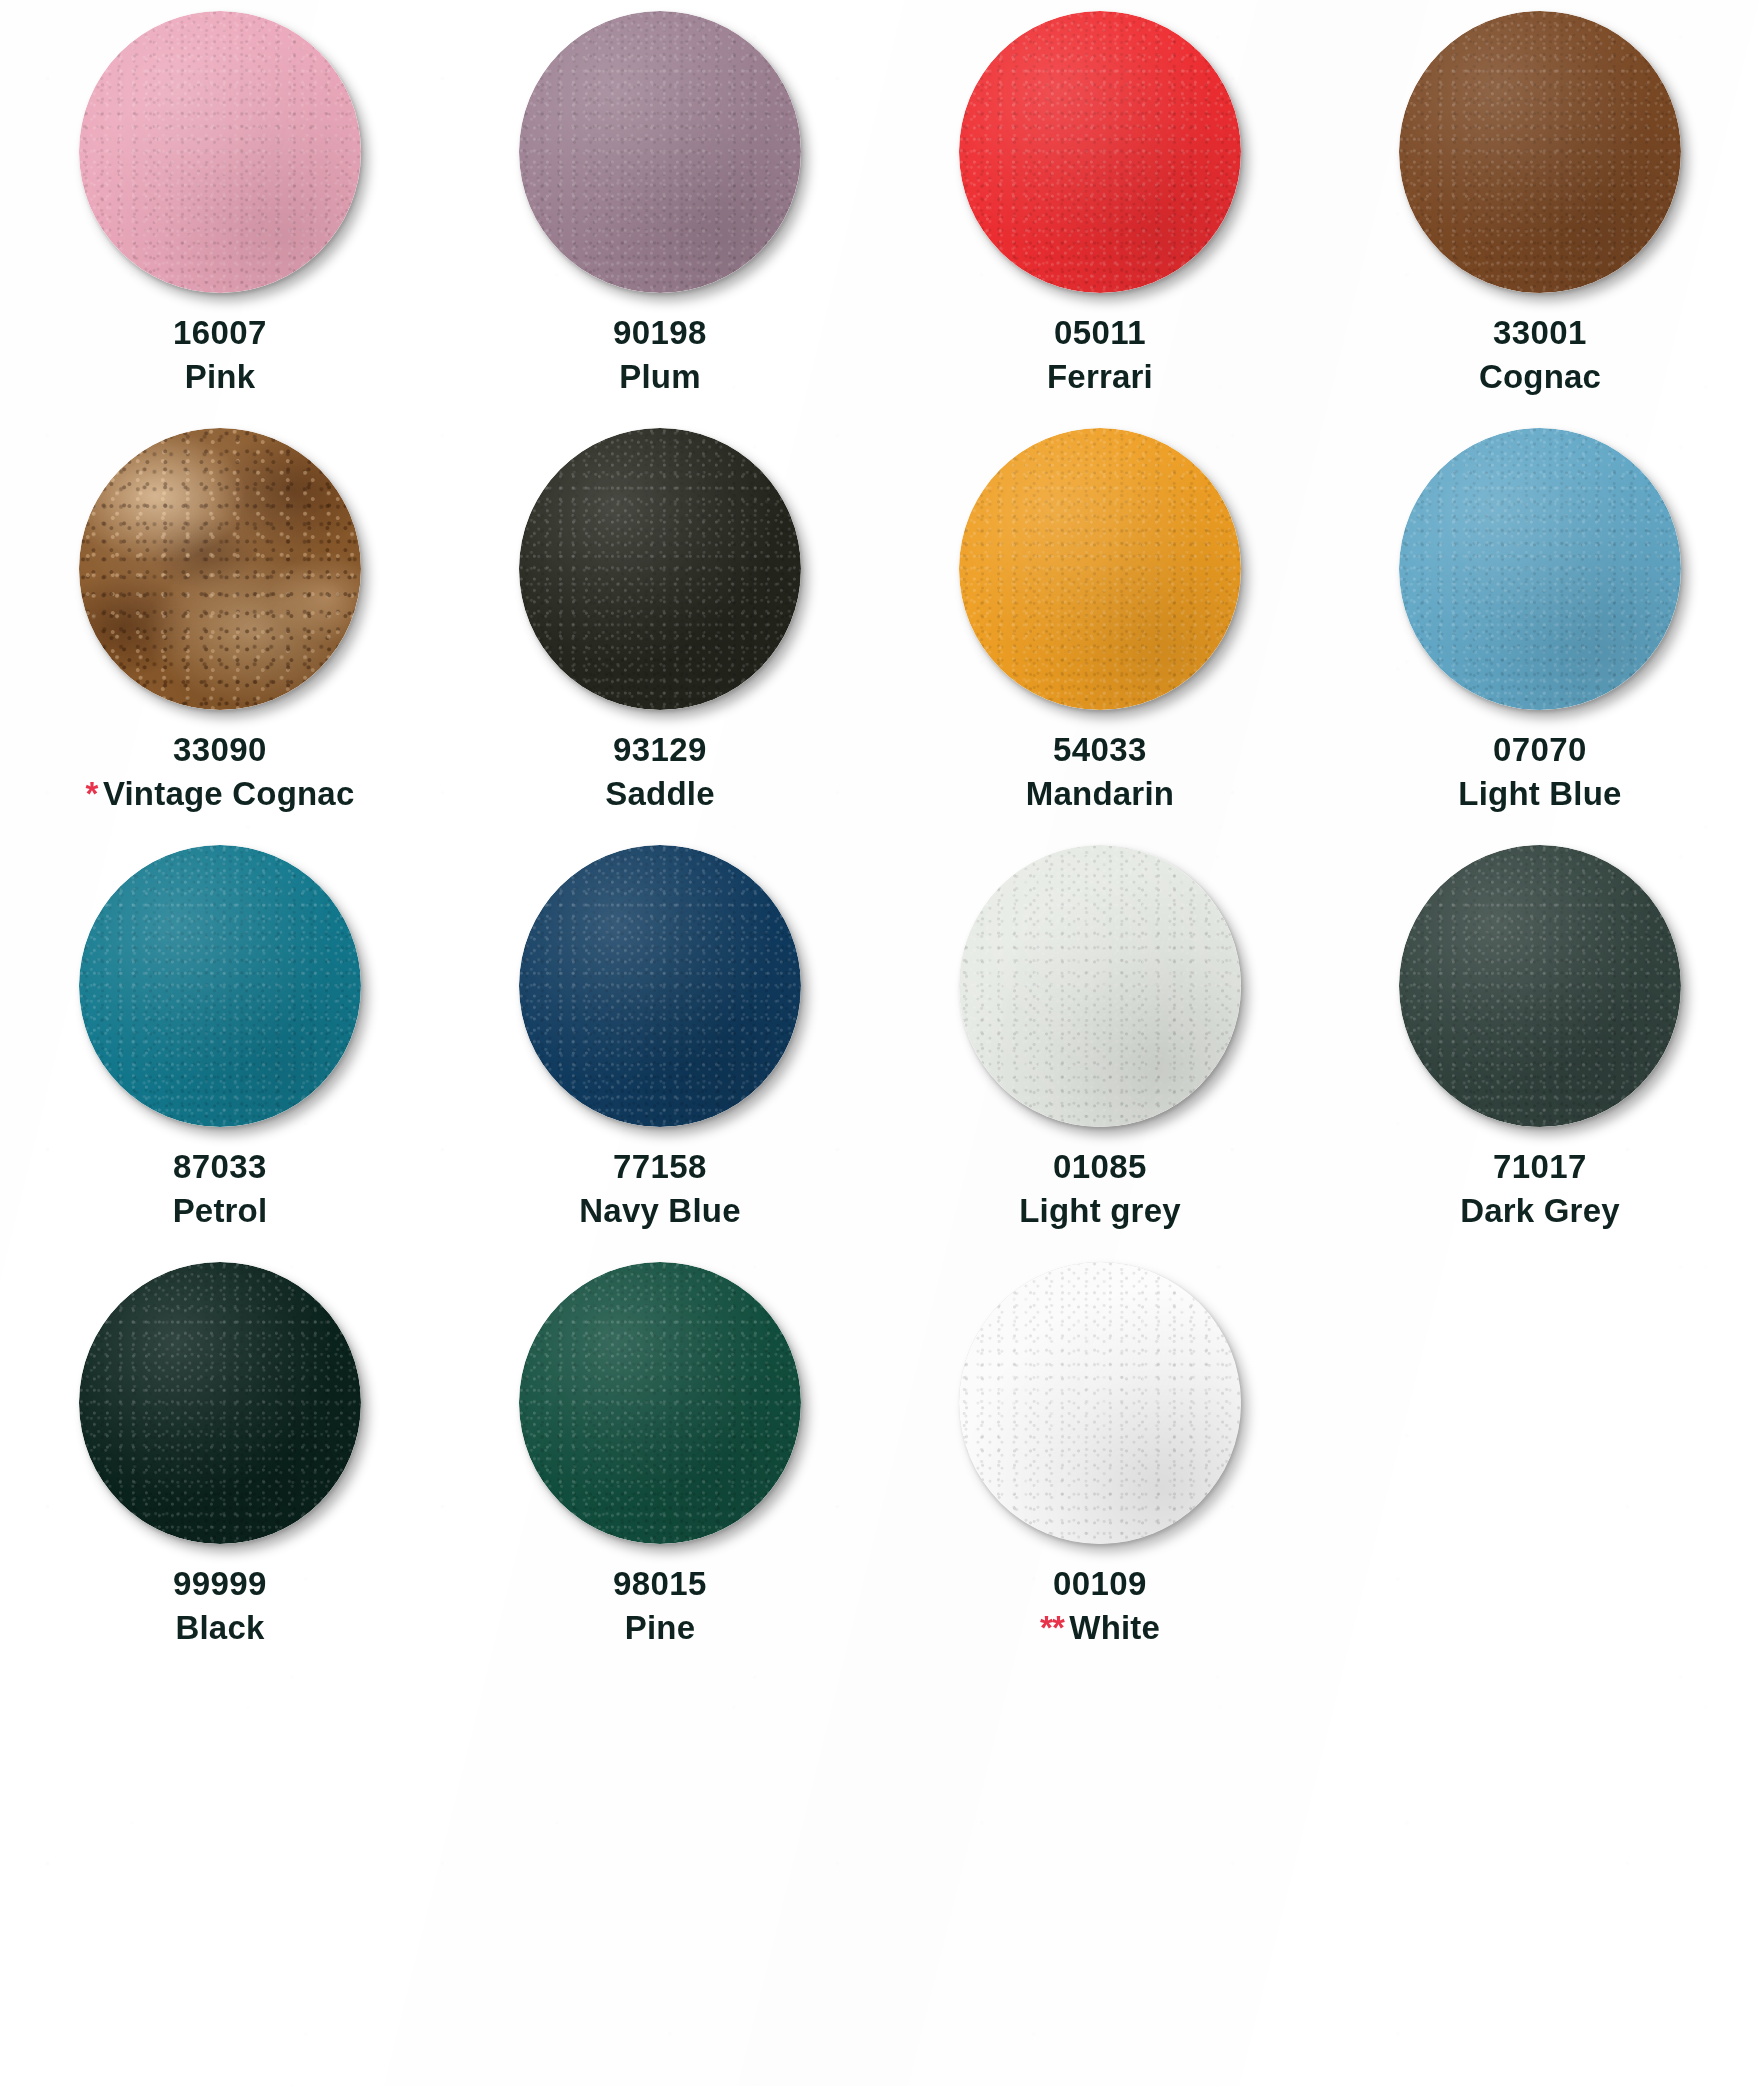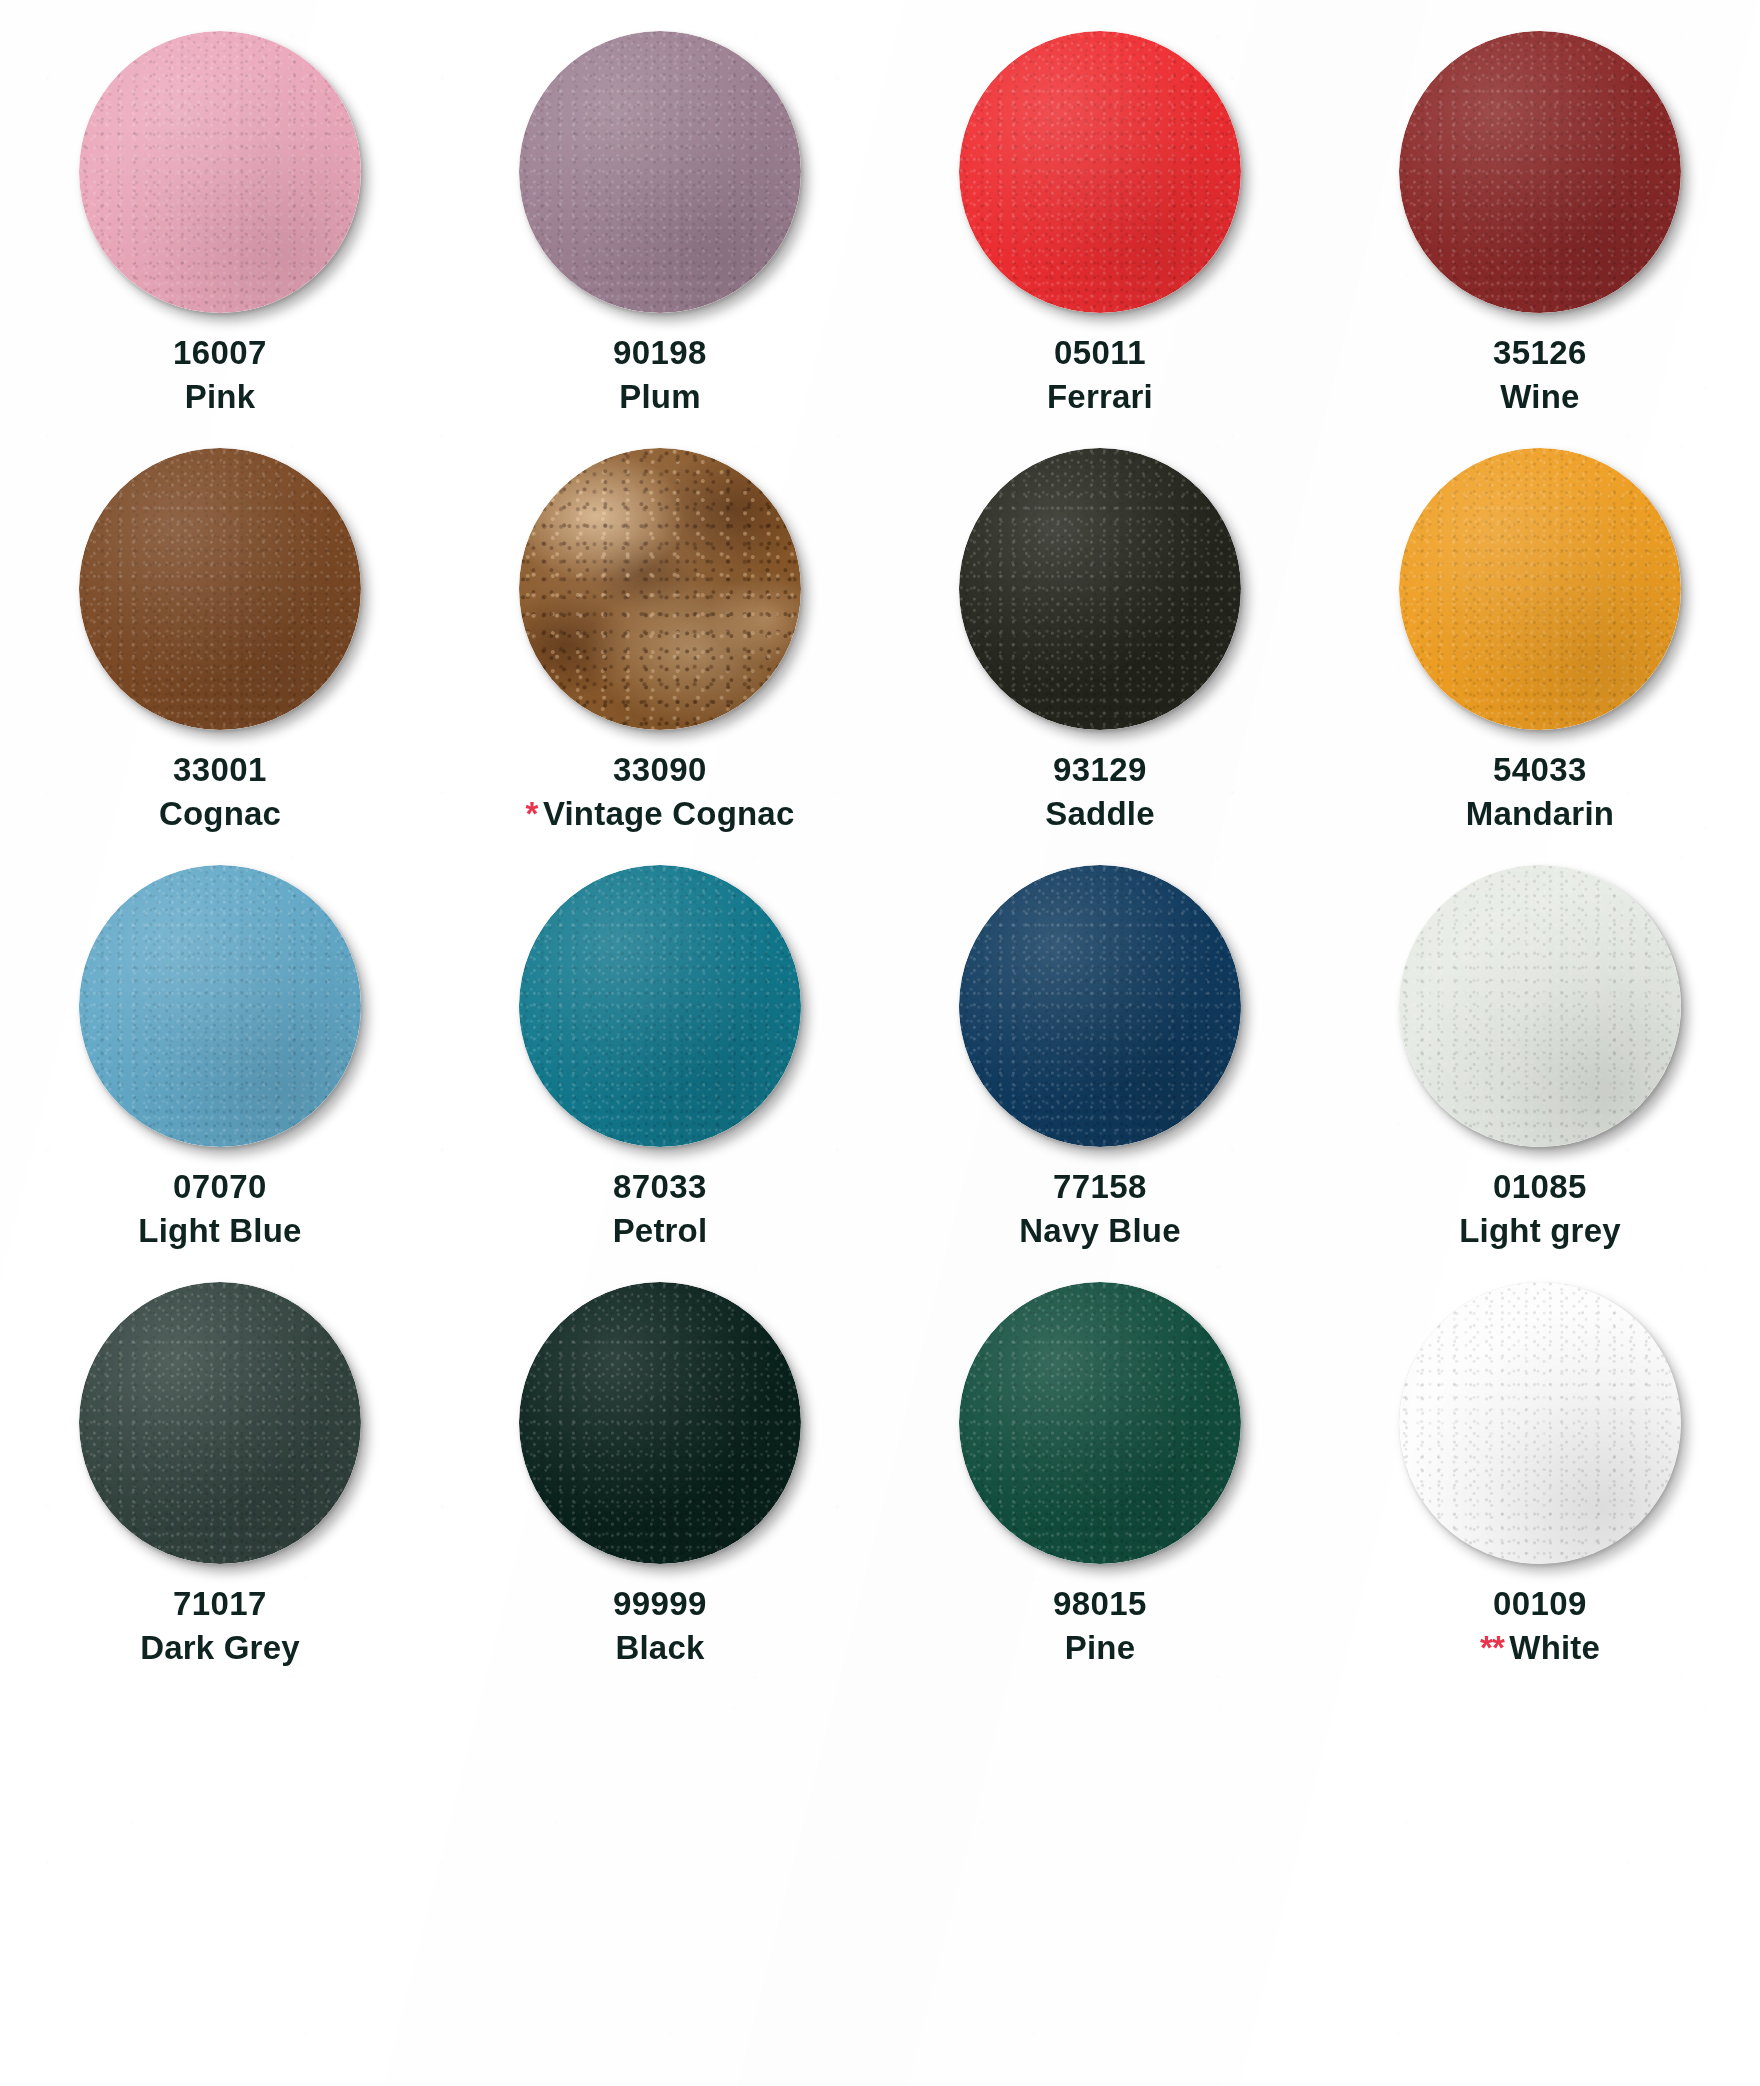--- a/index.html
+++ b/index.html
@@ -48,21 +48,20 @@
     grid-template-rows: repeat(5, 417px);
     width: 1761px;
   }
 
   .swatch-cell {
     position: relative;
     display: flex;
     flex-direction: column;
     align-items: center;
     padding-top: 11px;
-    justify-content: flex-end;
   }
 
   .disc-wrap {
     position: relative;
     width: 282px;
     height: 282px;
     display: flex;
     align-items: center;
     justify-content: center;
   }
@@ -227,33 +226,20 @@
           </div>
         </div>
         <div class="caption">
           <div class="code">05011</div>
           <div class="name-line"><span>Ferrari</span></div>
         </div>
       </div>
       <div class="swatch-cell">
         <div class="disc-wrap">
           <div class="disc">
-            <div class="fill" style="background-color: rgb(141, 43, 43);"></div>
-            <div class="grain"></div>
-            <div class="shade"></div>
-          </div>
-        </div>
-        <div class="caption">
-          <div class="code">35126</div>
-          <div class="name-line"><span>Wine</span></div>
-        </div>
-      </div>
-      <div class="swatch-cell">
-        <div class="disc-wrap">
-          <div class="disc">
             <div class="fill" style="background-color: rgb(124, 74, 38);"></div>
             <div class="grain"></div>
             <div class="shade"></div>
           </div>
         </div>
         <div class="caption">
           <div class="code">33001</div>
           <div class="name-line"><span>Cognac</span></div>
         </div>
       </div>

